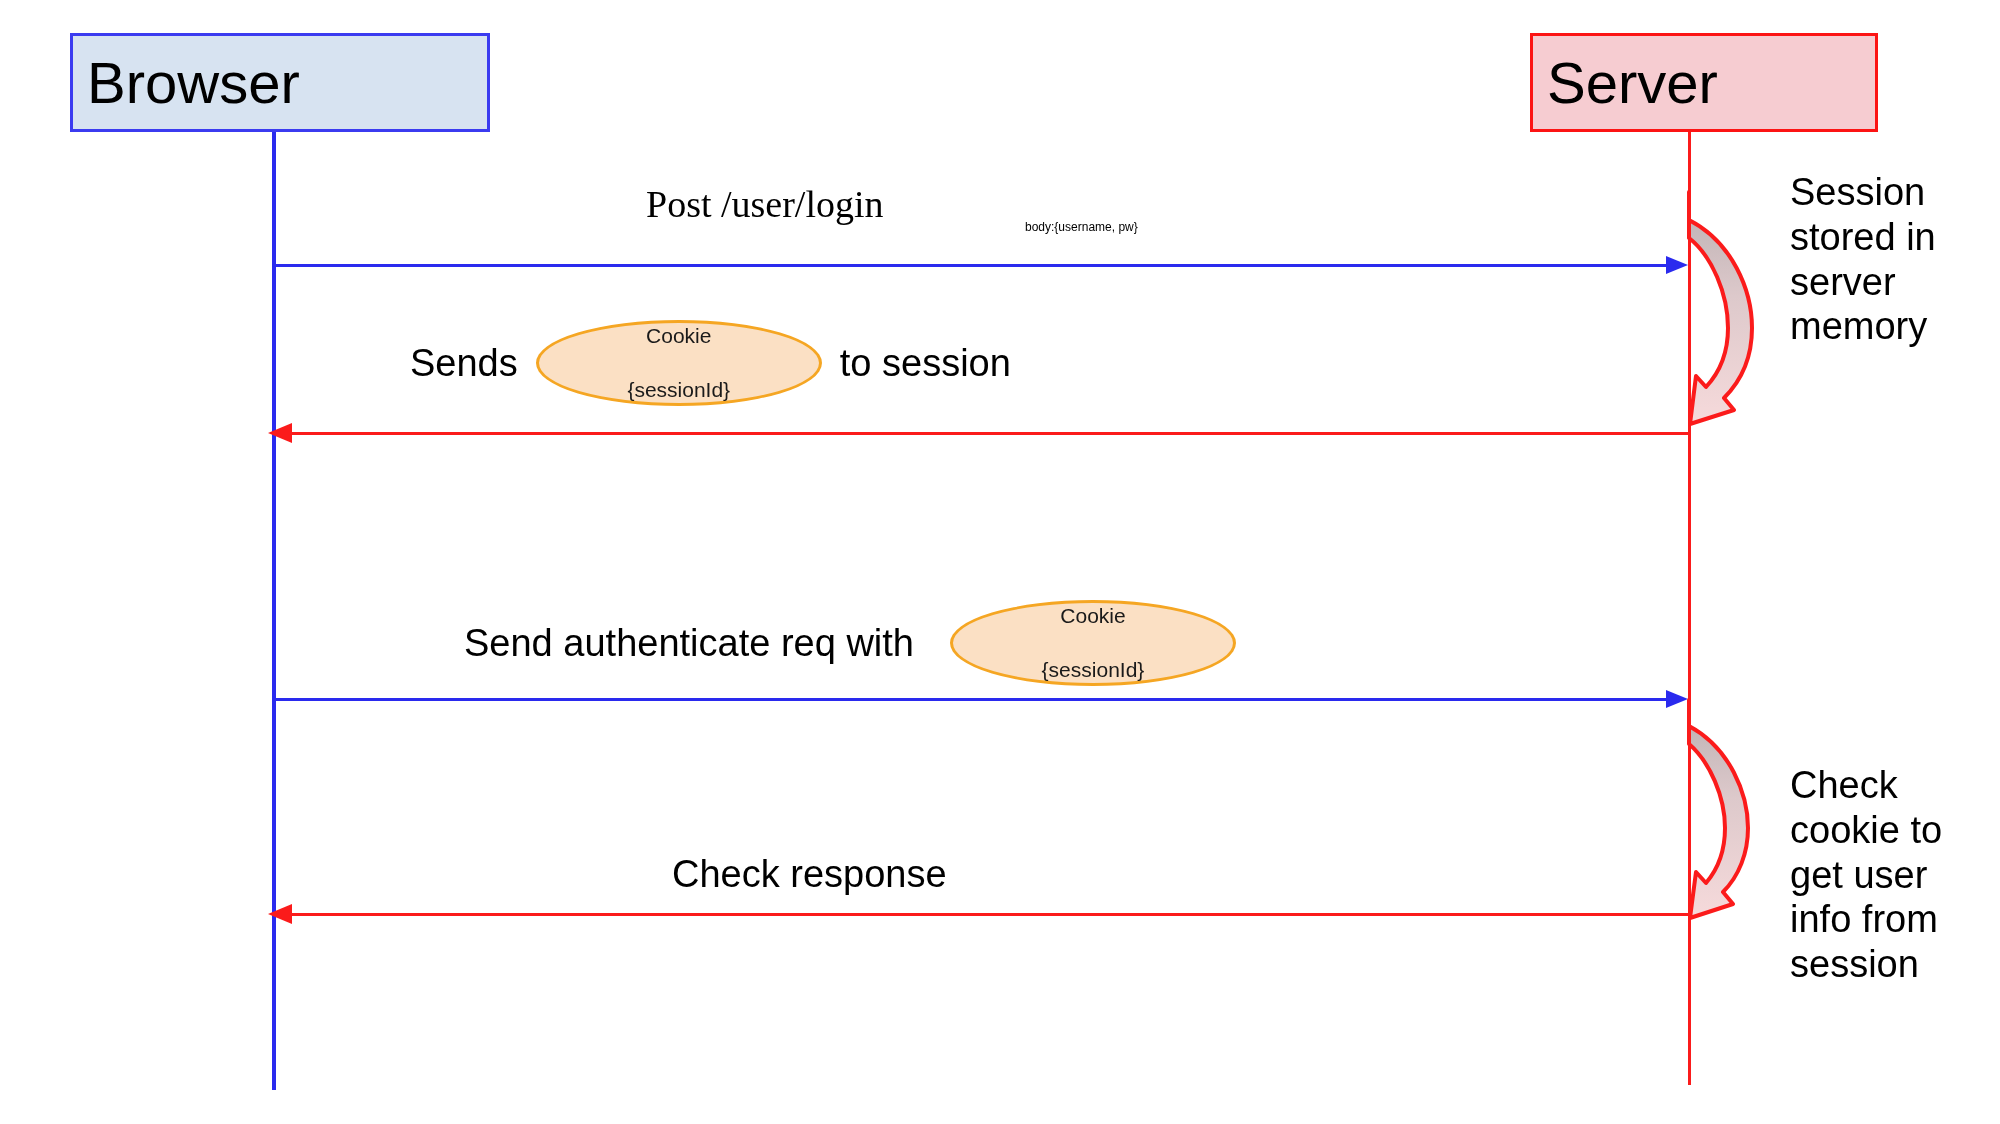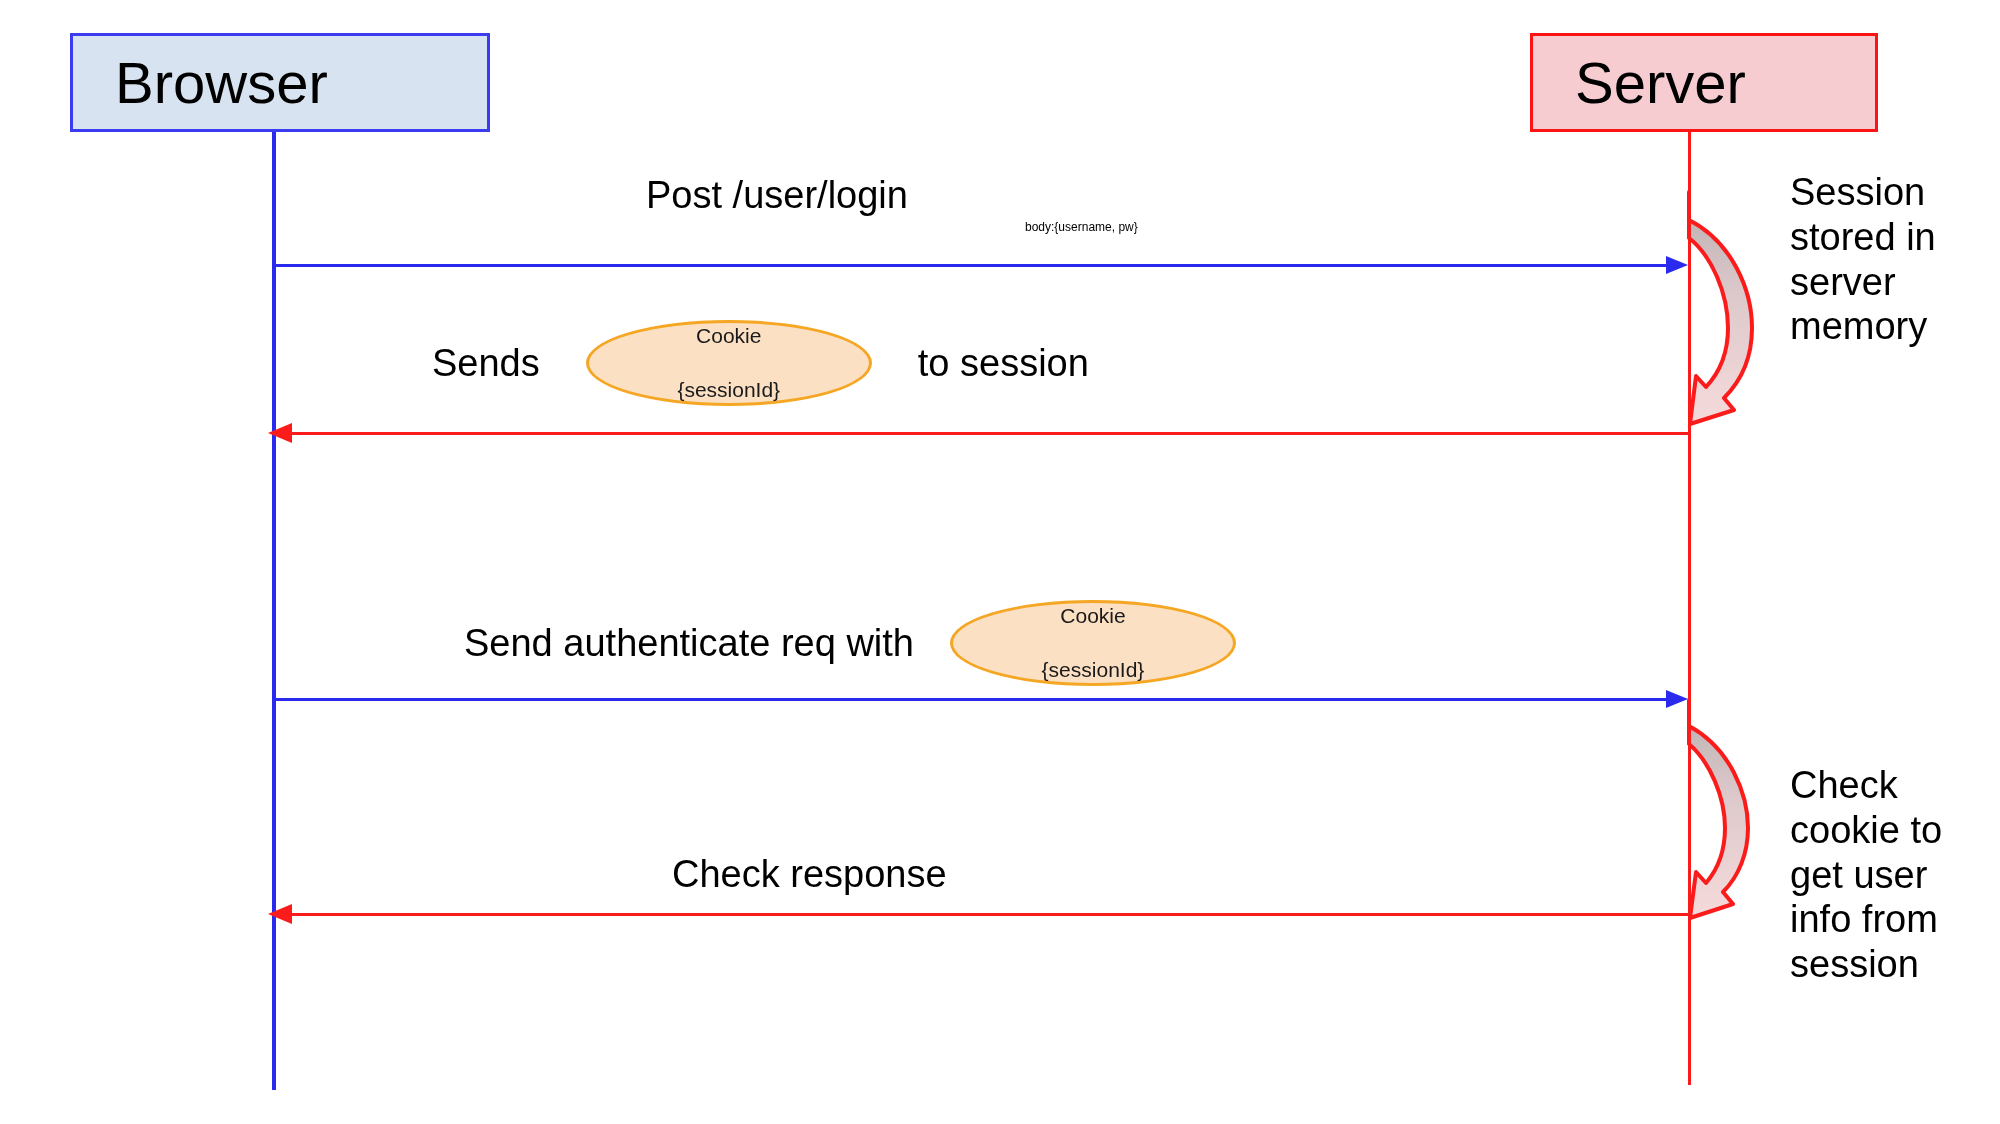--- a/index.html
+++ b/index.html
@@ -19,21 +19,21 @@
     background: #ffffff;
     overflow: hidden;
   }
 
   
   .participant {
     position: absolute;
     box-sizing: border-box;
     display: flex;
     align-items: center;
-    padding-left: 42px;
+    padding-left: 14px;
     font-size: 58px;
     line-height: 1;
     letter-spacing: 0px;
     color: #000000;
     white-space: nowrap;
   }
   .participant.browser {
     left: 70px;
     top: 33px;
     width: 420px;
@@ -158,21 +158,21 @@
     <span>Browser</span>
   </div>
 
   <div class="participant server">
     <span>Server</span>
   </div>
 
   <div class="lifeline blue"></div>
   <div class="lifeline red"></div>
 
-  <div class="label big" style="left:646px; top:176px;">Post /user/login</div>
+  <div class="label big" style="left:646px; top:185px;font-family:Liberation Serif, serif;">Post /user/login</div>
 
   <div class="label small" style="left:1025px; top:221px;">body:{username, pw}</div>
 
   <div class="msg-line blue" style="left:272px; top:264px; width:1394px;"></div>
   <div class="arrowhead right-blue" style="left:1666px; top:256px;"></div>
 
   <svg class="selfloop" style="left:1680px; top:178px;" width="130" height="260" viewBox="0 0 130 260">
     <defs>
       <linearGradient id="loopGrad1" x1="0" y1="0" x2="0" y2="1">
         <stop offset="0%" stop-color="#b9aeb0"></stop>
@@ -193,21 +193,21 @@
              Z" fill="url(#loopGrad1)" stroke="#fb1b1b" stroke-width="4" stroke-linejoin="round"></path>
   </svg>
 
   <div class="annotation" style="left:1790px; top:170px;">
     <span class="ln">Session</span>
     <span class="ln">stored in</span>
     <span class="ln">server</span>
     <span class="ln">memory</span>
   </div>
 
-  <div class="label-row" style="left:432px; top:320px;gap:28px;">
+  <div class="label-row" style="left:410px; top:320px;">
     <span class="txt">Sends</span>
     <div class="cookie">
       <span>Cookie</span>
       <span>{sessionId}</span>
     </div>
     <span class="txt">to session</span>
   </div>
 
   <div class="msg-line red" style="left:290px; top:432px; width:1400px;"></div>
   <div class="arrowhead left-red" style="left:268px; top:423px;"></div>

